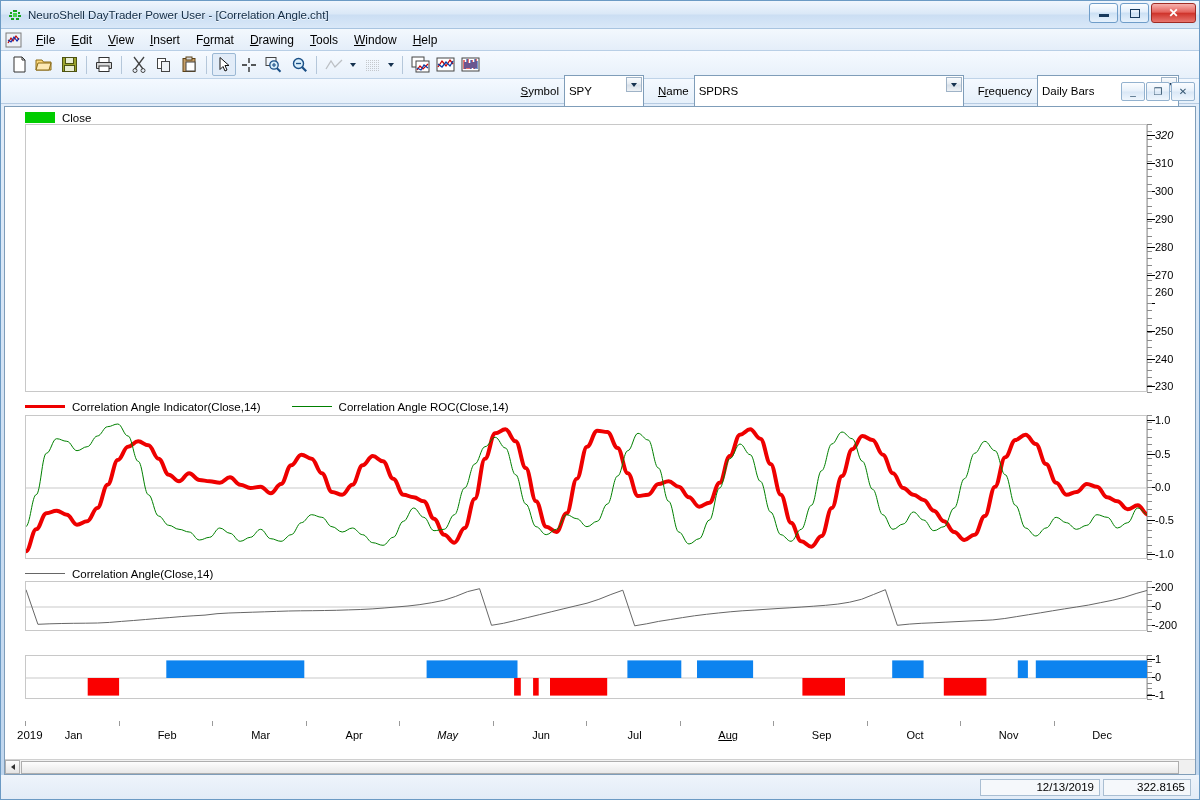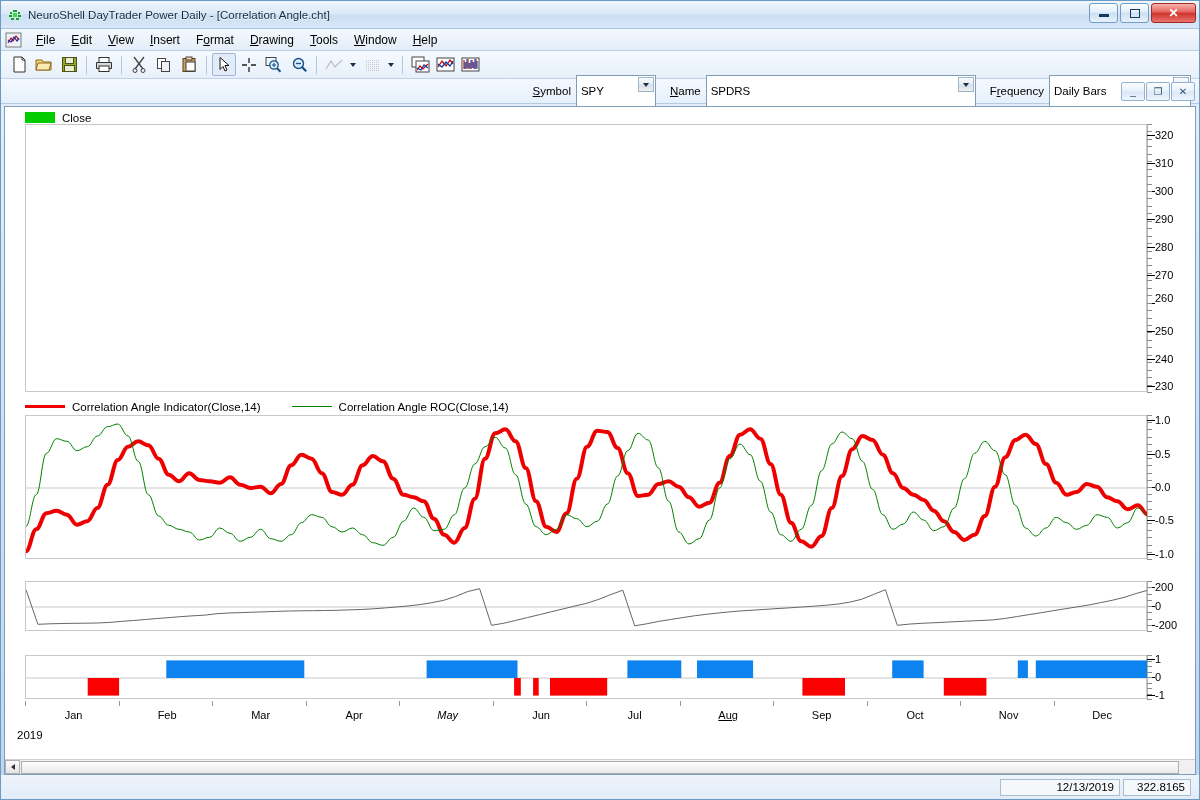--- a/index.html
+++ b/index.html
@@ -69,21 +69,21 @@
   }
   .tb.sel { border-color:#9bb8d4; background:#e2ecf8; }
   .tb.dis { opacity:.42; }
   .tbsep { width:1px; height:18px; background:#b5c7da; margin:0 4px; }
   .tbarrow { width:12px; height:23px; display:flex; align-items:center; justify-content:center; }
 
   
   .symbolbar {
     height:25px; flex:0 0 25px; display:flex; align-items:center; justify-content:flex-end;
     background:linear-gradient(180deg,#f4f9ff 0%,#e6f0fa 100%);
-    border-bottom:1px solid #b6cbe2; padding-right:8px; gap:5px;
+    border-bottom:1px solid #b6cbe2; padding-right:20px; gap:5px;
   }
   .sb-label { font-size:11.5px; color:#000; }
   .sb-label u { text-decoration:underline; }
   .combo {
     height:32px; background:#fff; border:1px solid #7f9db9;
     display:flex; align-items:center; position:relative;
   }
   .combo .val { font-size:11.5px; color:#000; padding-left:4px; white-space:nowrap; overflow:hidden; }
   .combo .arrowbox {
     position:absolute; right:1px; top:1px; width:16px; height:15px;
@@ -116,21 +116,21 @@
   .swatch-line { width:40px; height:0; border-top-width:2.5px; border-top-style:solid; }
   .legend-label { font-size:11.5px; color:#000; white-space:nowrap; }
 
   .plotbox { position:absolute; border:1px solid #c8c8c8; background:#fff; }
   .yaxis { position:absolute; width:46px; }
   .ytick { position:absolute; font-size:11px; color:#000; left:8px; transform:translateY(-50%); white-space:nowrap; }
   .ytickmark { position:absolute; left:0; width:5px; height:1px; background:#8a8a8a; }
   .ytickmark.major { width:8px; background:#000; }
   .yaxisline { position:absolute; left:0; top:0; bottom:0; width:1px; background:#b4b4b4; }
 
-  .xaxis { position:absolute; left:0; right:0; }
+  .xaxis { position:absolute; left:0; right:0;margin-top:20px; }
   .xlabel { position:absolute; font-size:11px; color:#000; transform:translateX(-50%); }
   .xtick { position:absolute; width:1px; height:5px; background:#9a9a9a; top:0; }
   .yearlabel { position:absolute; font-size:11.5px; color:#000; left:12px; }
 
   
   .hscroll {
     flex:0 0 15px; height:15px; background:#f0f0f0; border-top:1px solid #d0d0d0;
     display:flex; align-items:center; position:relative;
   }
   .hs-btn {
@@ -162,21 +162,21 @@
 
 <div class="app-window">
 
   <div class="titlebar">
     <span class="title-icon">
       <svg width="16" height="16" viewBox="0 0 16 16">
         <path d="M3 5h2v2H3zM6 3h4v2H6zM11 5h2v2h-2zM2 8h3v2H2zM6 6h4v4H6zM11 8h3v2h-3zM4 11h3v2H4zM9 11h3v2H9z" fill="#16a31a"></path>
         <path d="M6 6h4v4H6z" fill="#49d24d"></path>
       </svg>
     </span>
-    <span class="title-text">NeuroShell DayTrader Power Daily - [Correlation Angle.cht]</span>
+    <span class="title-text">NeuroShell DayTrader Power User - [Correlation Angle.cht]</span>
 
     <div class="wbtns">
       <div class="wbtn">
           <div class="min-glyph"></div>
         </div>
       <div class="wbtn">
           <div class="max-glyph"></div>
         </div>
       <div class="wbtn close">
           <span>✕</span>
@@ -370,20 +370,26 @@
           </div>
         </div>
         <div class="legend" style="position: absolute; left: 0px; right: 0px; top: 291px;">
           <div class="legend-group">
             <div class="swatch-line" style="border-top-color: rgb(238, 0, 0); border-top-width: 3px;"></div>
             <span class="legend-label">Correlation Angle Indicator(Close,14)</span>
           </div>
           <div class="legend-group">
             <div class="swatch-line" style="border-top-color: rgb(0, 128, 0); border-top-width: 1.6px;"></div>
             <span class="legend-label">Correlation Angle ROC(Close,14)</span>
+          </div>
+        </div>
+        <div class="legend" style="position: absolute; left: 0px; right: 0px; top: 458px;">
+          <div class="legend-group">
+            <div class="swatch-line" style="border-top-color: rgb(102, 102, 102); border-top-width: 1.6px;"></div>
+            <span class="legend-label">Correlation Angle(Close,14)</span>
           </div>
         </div>
         <div class="plotbox" style="left: 20px; top: 17px; width: 1122px; height: 268px;">
           <svg width="1122" height="268" viewBox="0 0 1122 268">
             <path d="M5.1 149.1 L5.1 165.7 M2.5 149.1 L5.1 149.1 M5.1 156.3 L7.7 156.3" stroke="undefined" stroke-width="1.4" fill="none"></path>
             <path d="M15.3 152.0 L15.3 168.5 M12.7 154.0 L15.3 154.0 M15.3 161.9 L17.9 161.9" stroke="undefined" stroke-width="1.4" fill="none"></path>
             <path d="M25.5 156.3 L25.5 178.1 M22.9 170.7 L25.5 170.7 M25.5 167.5 L28.1 167.5" stroke="undefined" stroke-width="1.4" fill="none"></path>
             <path d="M35.7 162.9 L35.7 180.5 M33.1 176.4 L35.7 176.4 M35.7 170.3 L38.3 170.3" stroke="undefined" stroke-width="1.4" fill="none"></path>
             <path d="M45.9 178.2 L45.9 190.6 M43.3 180.2 L45.9 180.2 M45.9 184.3 L48.5 184.3" stroke="undefined" stroke-width="1.4" fill="none"></path>
             <path d="M56.1 197.0 L56.1 205.9 M53.5 202.6 L56.1 202.6 M56.1 201.0 L58.7 201.0" stroke="undefined" stroke-width="1.4" fill="none"></path>
@@ -488,33 +494,33 @@
             <path d="M1065.9 11.9 L1065.9 24.7 M1063.3 13.4 L1065.9 13.4 M1065.9 16.8 L1068.5 16.8" stroke="undefined" stroke-width="1.4" fill="none"></path>
             <path d="M1076.1 -0.8 L1076.1 19.6 M1073.5 9.8 L1076.1 9.8 M1076.1 11.2 L1078.7 11.2" stroke="undefined" stroke-width="1.4" fill="none"></path>
             <path d="M1086.3 9.4 L1086.3 17.7 M1083.7 13.8 L1086.3 13.8 M1086.3 14.0 L1088.9 14.0" stroke="undefined" stroke-width="1.4" fill="none"></path>
             <path d="M1096.5 -1.3 L1096.5 17.4 M1093.9 2.1 L1096.5 2.1 M1096.5 8.4 L1099.1 8.4" stroke="undefined" stroke-width="1.4" fill="none"></path>
             <path d="M1106.7 -5.3 L1106.7 15.7 M1104.1 6.6 L1106.7 6.6 M1106.7 5.6 L1109.3 5.6" stroke="undefined" stroke-width="1.4" fill="none"></path>
             <path d="M1116.9 -7.5 L1116.9 15.8 M1114.3 -6.7 L1116.9 -6.7 M1116.9 2.8 L1119.5 2.8" stroke="undefined" stroke-width="1.4" fill="none"></path>
           </svg>
         </div>
         <div class="yaxis" style="left: 1142px; top: 17px; height: 268px;">
           <div class="yaxisline"></div>
-          <div class="ytick" style="top: 11.1667px;">320</div>
+          <div class="ytick" style="top: 11.1667px; font-style: italic;">320</div>
           <div class="ytickmark major" style="top: 11.1667px;"></div>
           <div class="ytick" style="top: 39.0833px;">310</div>
           <div class="ytickmark major" style="top: 39.0833px;"></div>
           <div class="ytick" style="top: 67px;">300</div>
           <div class="ytickmark major" style="top: 67px;"></div>
           <div class="ytick" style="top: 94.9167px;">290</div>
           <div class="ytickmark major" style="top: 94.9167px;"></div>
           <div class="ytick" style="top: 122.833px;">280</div>
           <div class="ytickmark major" style="top: 122.833px;"></div>
           <div class="ytick" style="top: 150.75px;">270</div>
           <div class="ytickmark major" style="top: 150.75px;"></div>
-          <div class="ytick" style="top: 174px;">260</div>
+          <div class="ytick" style="top: 168px;">260</div>
           <div class="ytickmark major" style="top: 178.667px;"></div>
           <div class="ytick" style="top: 206.583px;">250</div>
           <div class="ytickmark major" style="top: 206.583px;"></div>
           <div class="ytick" style="top: 234.5px;">240</div>
           <div class="ytickmark major" style="top: 234.5px;"></div>
           <div class="ytick" style="top: 262.417px;">230</div>
           <div class="ytickmark major" style="top: 262.417px;"></div>
           <div class="ytickmark" style="top: 0px;"></div>
           <div class="ytickmark" style="top: 7.44444px;"></div>
           <div class="ytickmark" style="top: 14.8889px;"></div>
@@ -686,15 +692,15 @@
     <div class="hscroll">
       <div class="hs-btn">
           <span class="lcaret"></span>
         </div>
       <div class="hs-thumb" style="left:16px; right:16px;"></div>
     </div>
   </div>
 
   <div class="statusbar">
     <div class="status-cell" style="width:120px">12/13/2019</div>
-    <div class="status-cell" style="width:68px">322.8165</div>
+    <div class="status-cell" style="width:88px">322.8165</div>
   </div>
 </div>
 
 </body></html>

